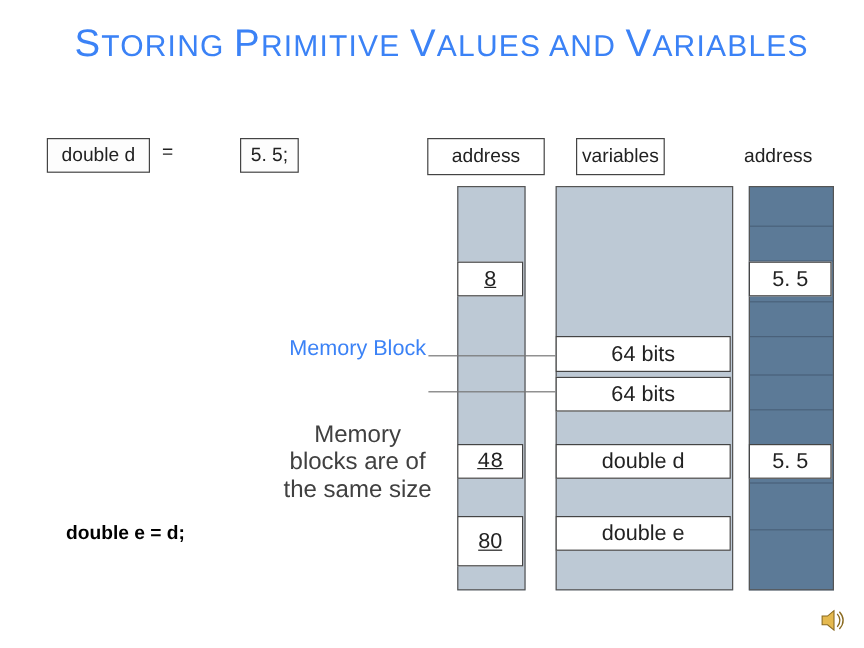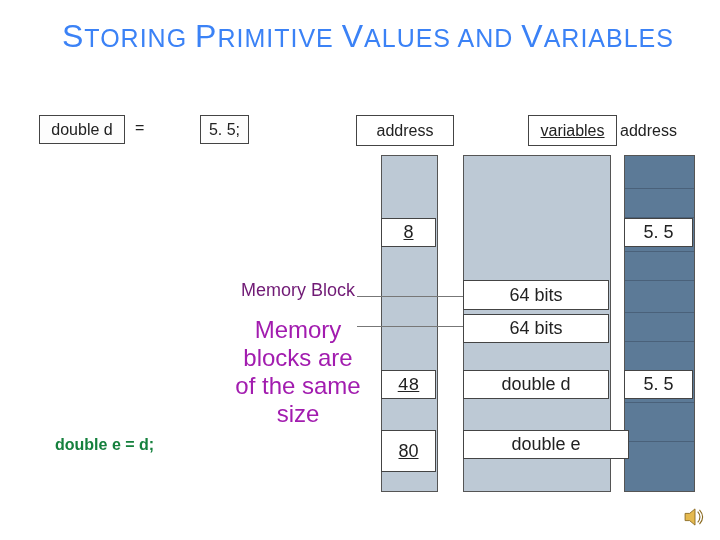--- a/index.html
+++ b/index.html
@@ -42,71 +42,71 @@
     box-sizing: border-box;
   }
 
   
   .decl-double { left: 39px; top: 115px; width: 86px; height: 29px; background:#fdfdfd; }
   .decl-eq     { position:absolute; left: 135px; top: 119px; font-size: 16px; color:#222; }
   .decl-val    { left: 156px; top: 115px; width: 49px; height: 29px; background:#fdfdfd;margin-left:44px; }
 
   .hdr { height: 31px; top: 115px; background:#fff; }
   .hdr.addr { left: 356px; width: 98px; }
-  .hdr.vars { left: 528px; width: 89px; text-decoration: underline; }
+  .hdr.vars { left: 480px; width: 74px; }
   .hdr.mem  { left: 620px; width: 79px; border:none; }
 
   
   .col-light {
     position:absolute; background:#bdc9d5; border:1px solid #555;
   }
   .col-dark {
     position:absolute; background:#5c7a97; border:1px solid #555;
   }
   .addr-col  { left: 381px; top: 155px; width: 55px;  height: 335px; }
   .vars-col  { left: 463px; top: 155px; width: 146px; height: 335px; }
   .mem-col   { left: 624px; top: 155px; width: 69px;  height: 335px; }
 
   
   .memblk {
     position:absolute; left: 238px; top: 280px; width: 120px;
-    font-size: 18px; color:#701a75; text-align:center;
+    font-size: 18px; color:#3b82f6; text-align:center;
   }
   .memblk2 {
-    position:absolute; left: 231px; top: 316px; width: 134px;
-    font-size: 24px; color:#a21caf; text-align:center;
+    position:absolute; left: 231px; top: 351px; width: 134px;
+    font-size: 20px; color:#404040; text-align:center;
   }
 
   
   .line {
     position:absolute; background:#777; height:1px;
   }
 
   
   .cell { background:#fff; border:1px solid #444; font-size:18px; color:#222; }
   .u { text-decoration: underline; }
 
   
   .addr8   { left: 381px; top: 218px; width: 55px; height: 29px; }
   .addr48  { left: 381px; top: 370px; width: 55px; height: 29px; font-family: Liberation Mono, monospace; }
   .addr80  { left: 381px; top: 430px; width: 55px; height: 42px; }
 
   .var64a  { left: 463px; top: 280px; width: 146px; height: 30px; }
   .var64b  { left: 463px; top: 314px; width: 146px; height: 29px; }
   .var-d   { left: 463px; top: 370px; width: 146px; height: 29px; }
-  .var-e   { left: 463px; top: 430px; width: 166px; height: 29px; }
+  .var-e   { left: 463px; top: 430px; width: 146px; height: 29px; }
 
   .mem55a  { left: 624px; top: 218px; width: 69px; height: 29px; }
   .mem55b  { left: 624px; top: 370px; width: 69px; height: 29px; }
 
   .memseg  { position:absolute; left:624px; width:69px; border-top:1px solid #4a617a; border-bottom:1px solid #4a617a; box-sizing:border-box; }
 
   
   .decl2 {
-    position:absolute; left: 55px; top: 436px; font-size: 16px; color:#15803d;
+    position:absolute; left: 55px; top: 436px; font-size: 16px; color:#000000;
     font-family: Arial, sans-serif;
   }
   .decl2 b { font-weight: bold; }
 
   
   .spk {
     position:absolute; right: 14px; bottom: 14px; width: 22px; height: 18px;
   }
 </style>
 </head>

